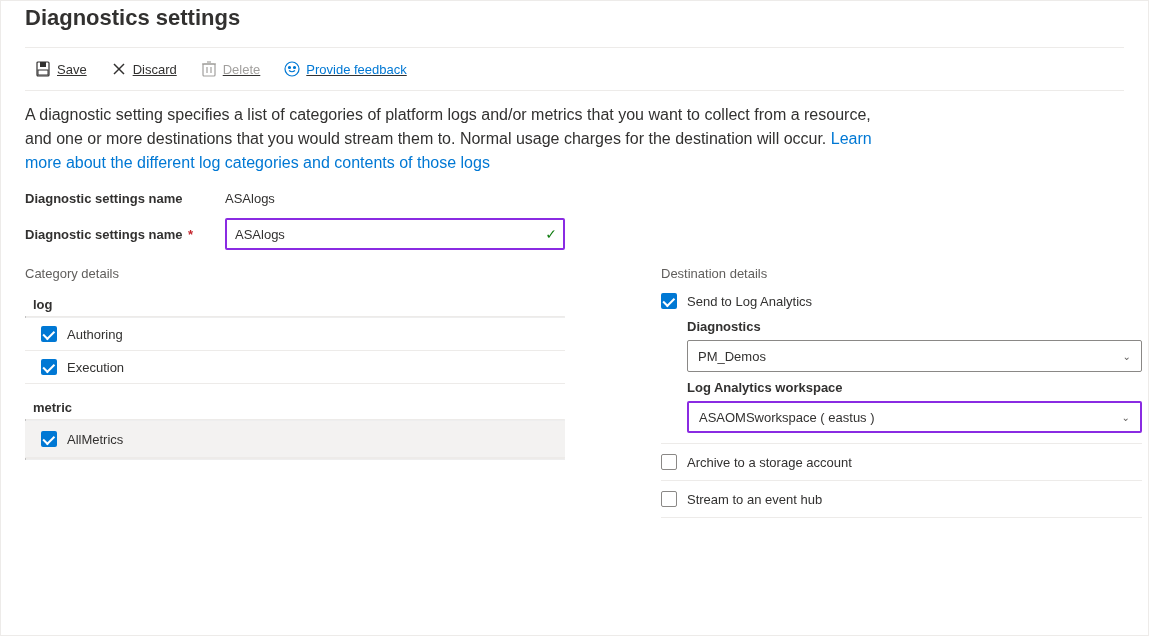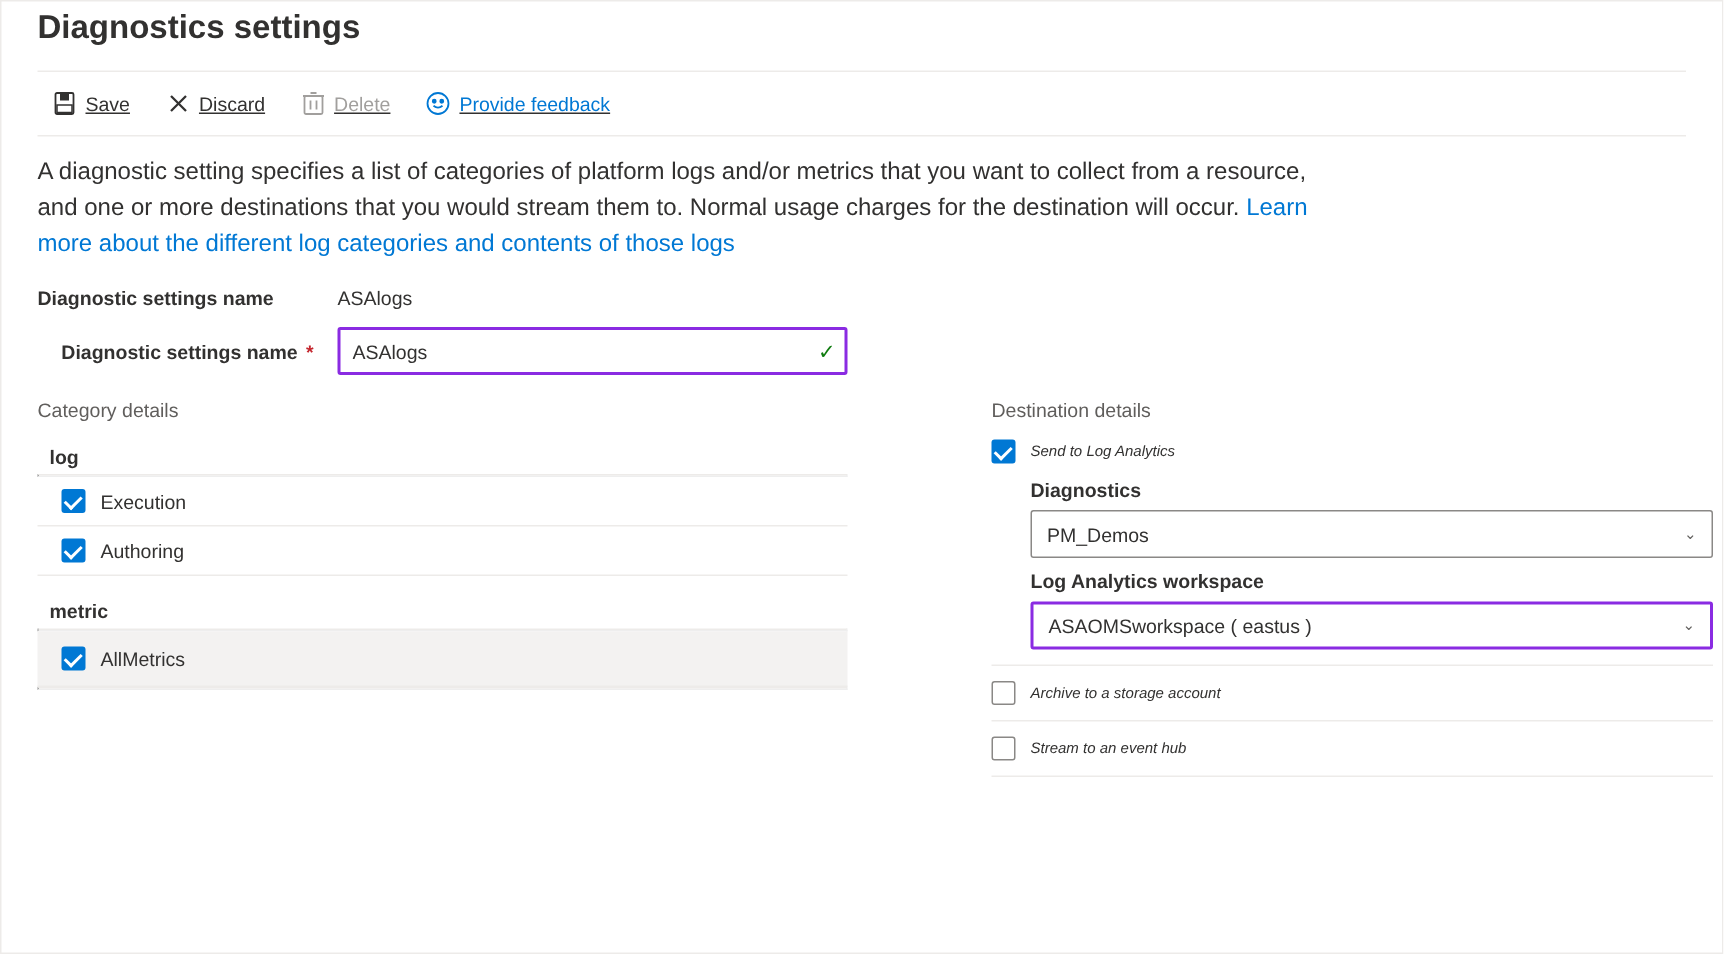--- a/index.html
+++ b/index.html
@@ -80,21 +80,20 @@
     }
     .form-row {
       display: flex;
       align-items: center;
       margin-bottom: 16px;
     }
     .form-label {
       font-weight: 600;
       font-size: 13px;
       min-width: 200px;
-      text-align: center;
     }
     .form-label .required {
       color: #c4262e;
       margin-left: 2px;
     }
     .input-with-check {
       position: relative;
       width: 340px;
     }
     .input-with-check input {
@@ -192,22 +191,21 @@
       color: #605e5c;
       margin-bottom: 12px;
     }
     .dest-row {
       display: flex;
       align-items: center;
       gap: 10px;
       margin-bottom: 10px;
     }
     .dest-label {
-      font-size: 10px;
-      font-style: italic;
+      font-size: 13px;
     }
     .dest-sub-section {
       margin-left: 26px;
       margin-top: 8px;
       margin-bottom: 8px;
     }
     .sub-label {
       font-weight: 600;
       font-size: 13px;
       margin-bottom: 6px;
@@ -327,25 +325,25 @@
   <div class="two-col-section">
 
     <div class="left-col">
       <div class="section-header">Category details</div>
 
       <div class="section-label-bold">log</div>
       <hr class="log-section-divider">
 
       <div class="log-item">
         <span class="checkbox-blue"></span>
-        <span class="log-category-label">Execution</span>
+        <span class="log-category-label">Authoring</span>
       </div>
       <div class="log-item">
         <span class="checkbox-blue"></span>
-        <span class="log-category-label">Authoring</span>
+        <span class="log-category-label">Execution</span>
       </div>
 
       <div class="section-label-bold" style="margin-top:12px;">metric</div>
       <hr class="log-section-divider">
 
       <div class="metric-item">
         <div class="metric-row">
           <span class="checkbox-blue"></span>
           <span class="log-category-label">AllMetrics</span>
         </div>

